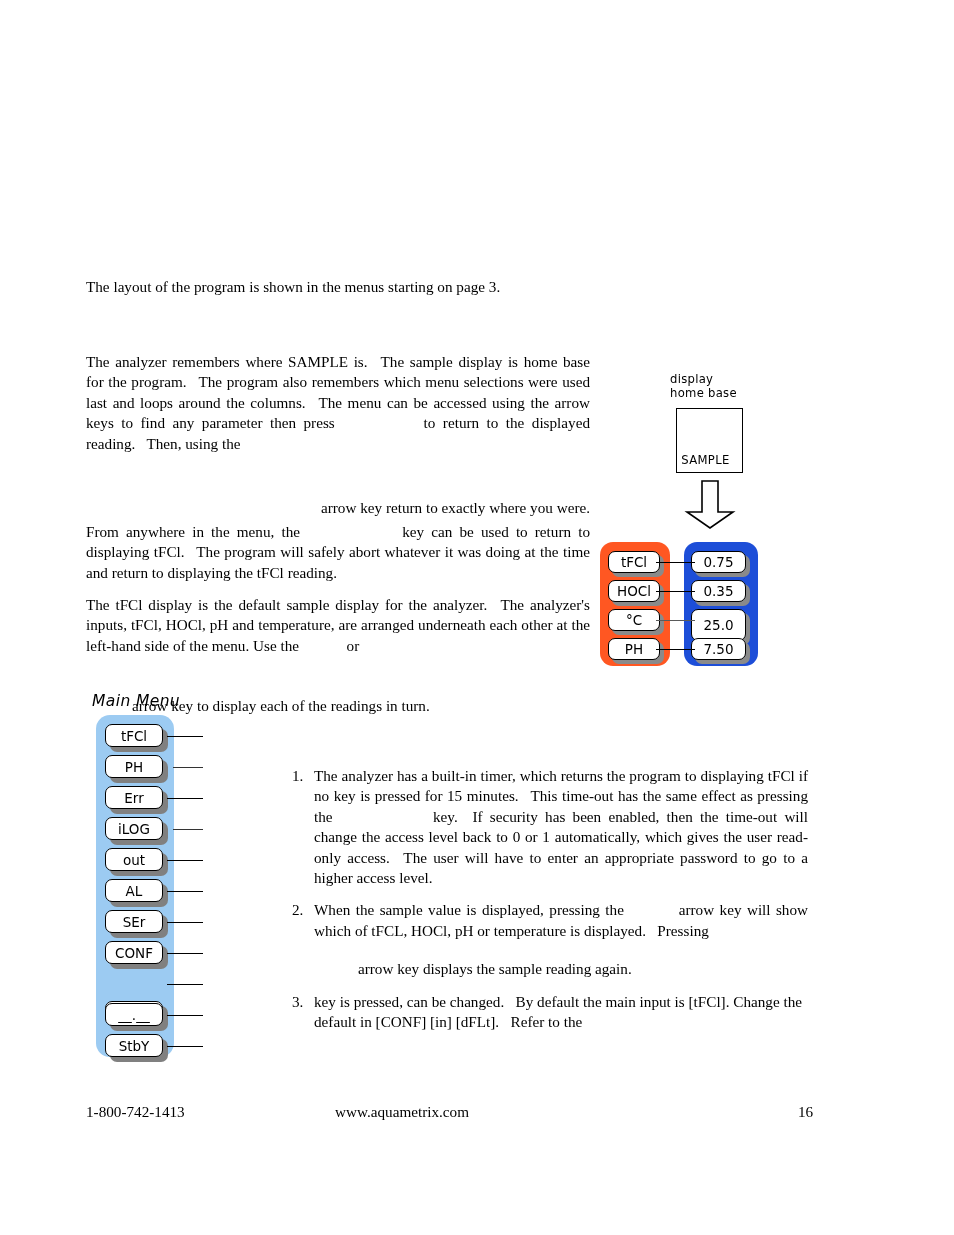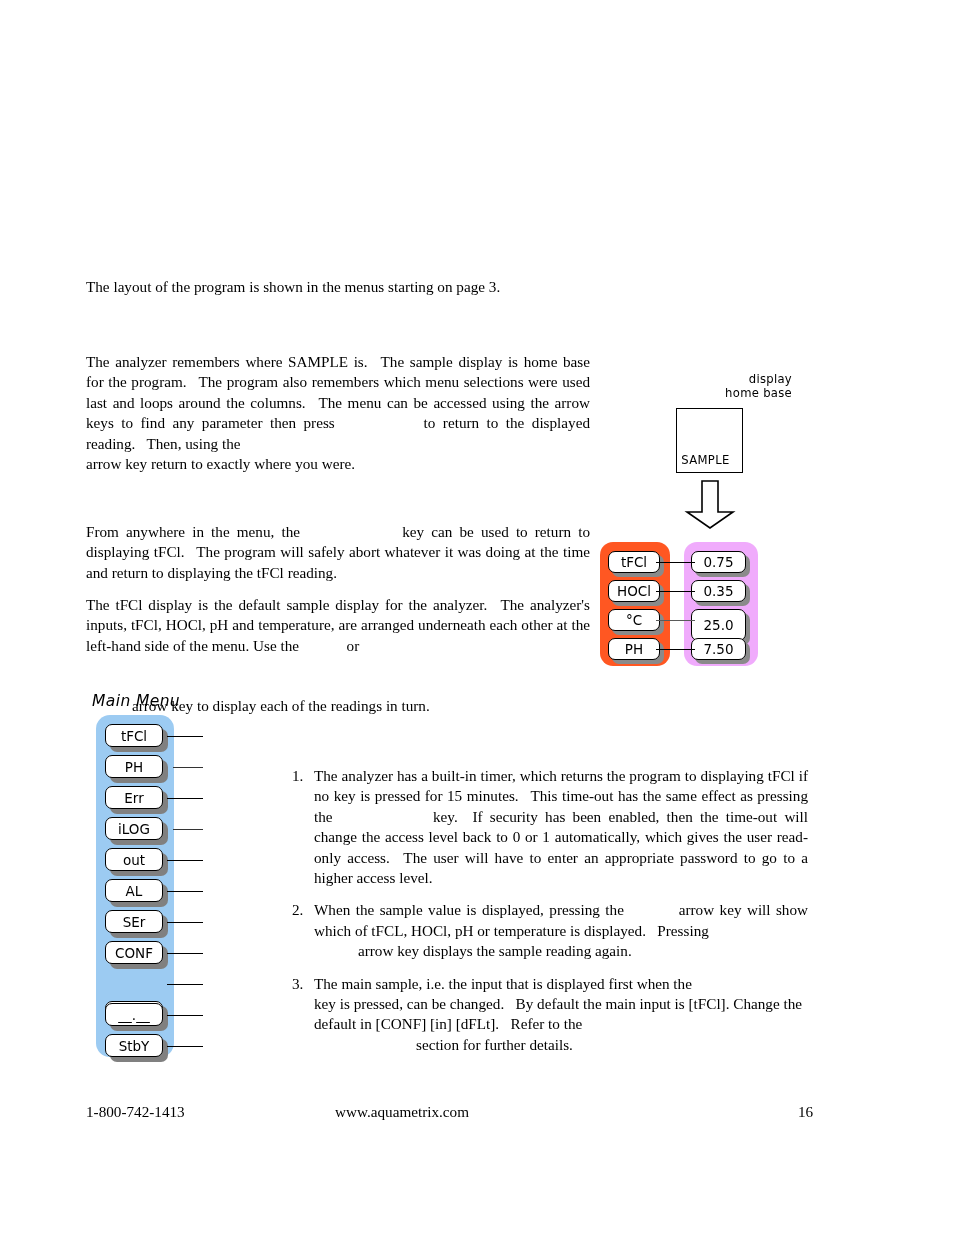--- a/index.html
+++ b/index.html
@@ -54,36 +54,36 @@
     line-height: 20.4px;
     text-align: justify;
   }
   .note .num {
     position: absolute;
     left: 0;
     top: 0;
     width: 18px;
     text-align: left;
   }
-  .note .lastline { text-align: left; }
+  .note .lastline { text-align: left; margin-top: 18px; }
 
   
   #home-base-diagram {
     position: absolute;
     left: 596px;
     top: 370px;
     width: 200px;
     height: 300px;
   }
   .hb-label {
     position: absolute;
-    left: 56px;
+    left: 74px;
     top: 2px;
     width: 140px;
-    text-align: right;
+    text-align: left;
     font-family: "DejaVu Sans", "Liberation Sans", sans-serif;
     font-size: 11.6px;
     line-height: 14px;
     letter-spacing: .3px;
     color: #000;
   }
   .sample-box {
     position: absolute;
     left: 80px;
     top: 38px;
@@ -123,21 +123,21 @@
     box-sizing: border-box;
   }
   .col.orange {
     left: 0;
     width: 70px;
     background: #FF5722;
   }
   .col.blue {
     left: 84px;
     width: 74px;
-    background: #f0abfc;
+    background: #1d4ed8;
   }
   .chip {
     position: absolute;
     background: #ffffff;
     border: 1.6px solid #000;
     border-radius: 7px;
     box-sizing: border-box;
     font-family: "DejaVu Sans", "Liberation Sans", sans-serif;
     font-size: 13.5px;
     display: flex;
@@ -222,21 +222,21 @@
 </head>
 <body>
 
 <div class="lead">The layout of the program is shown in the menus starting on page 3.</div>
 
 <div class="para" style="left:86px; top:352px; width:504px;">
   <span>The analyzer remembers where SAMPLE is.  The sample display is home base for the program.  The program also remembers which menu selections were used last and loops around the columns.  The menu can be accessed using the arrow keys to find any parameter then press</span>
   <span class="keygap" style="width:74px;">&nbsp;</span>
   <span>to return to the displayed reading.  Then, using the</span>
   <span class="keygap" style="width:4px;">&nbsp;</span>
-  <span style="display:block; text-align:left;">arrow key return to exactly where you were.</span>
+  <span style="display:block; text-align:right;margin-top:44px;">arrow key return to exactly where you were.</span>
 </div>
 
 <div class="para" style="left:86px; top:522px; width:504px;">
   <span>From anywhere in the menu, the</span>
   <span class="keygap" style="width:88px;">&nbsp;</span>
   <span>key can be used to return to displaying tFCl.  The program will safely abort whatever it was doing at the time and return to displaying the tFCl reading.</span>
 </div>
 
 <div class="para" style="left:86px; top:595px; width:504px;">
   <span>The tFCl display is the default sample display for the analyzer.  The analyzer's inputs, tFCl, HOCl, pH and temperature, are arranged underneath each other at the left-hand side of the menu. Use the</span>
@@ -328,23 +328,21 @@
   <div class="note">
     <span class="num">2.</span>
     <span>When the sample value is displayed, pressing the</span>
     <span class="keygap" style="width:44px;">&nbsp;</span>
     <span>arrow key will show which of tFCL, HOCl, pH or temperature is displayed.  Pressing</span>
     <span class="lastline" style="display:block; padding-left:44px;">arrow key displays the sample reading again.</span>
   </div>
 
   <div class="note">
     <span class="num">3.</span>
-    <span style="display:block; text-align:left;">The main sample, i.e. the input that is displayed first when the</span>
     <span style="display:block; text-align:left;">key is pressed, can be changed.  By default the main input is [tFCl]. Change the default in [CONF] [in] [dFLt].  Refer to the</span>
-    <span class="lastline" style="display:block; padding-left:102px;">section for further details.</span>
   </div>
 </div>
 
 <div id="page-footer">
   <span class="phone">1-800-742-1413</span>
   <span class="site">www.aquametrix.com</span>
   <span class="pageno">16</span>
 </div>
 
 </body></html>

